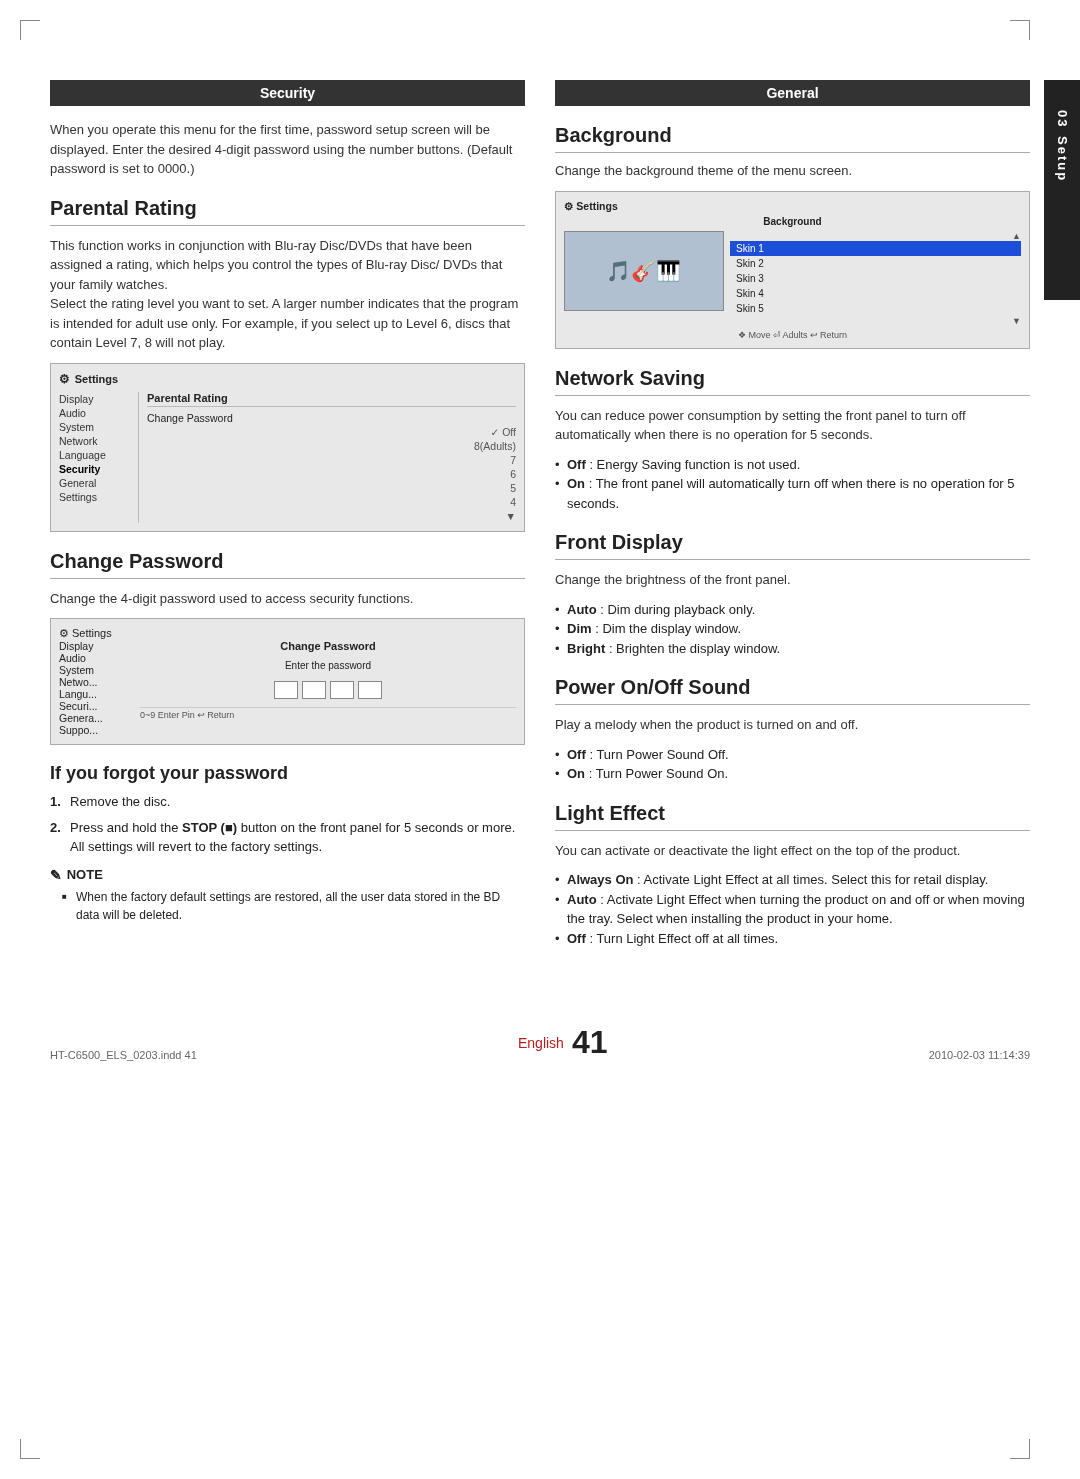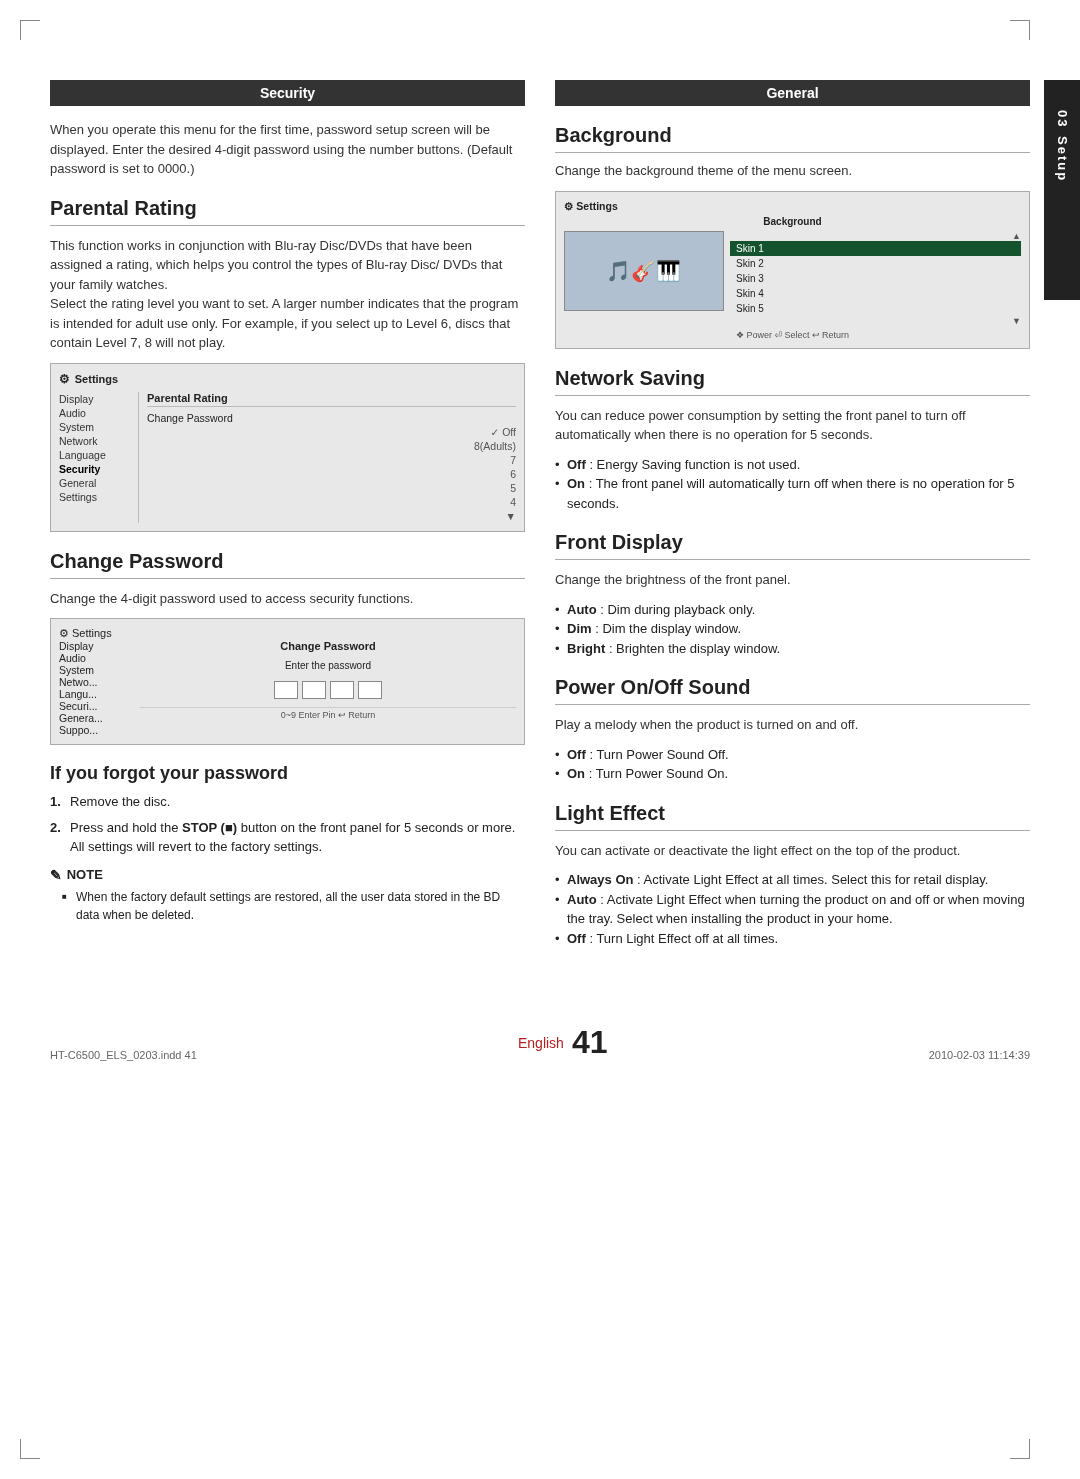--- a/index.html
+++ b/index.html
@@ -223,21 +223,21 @@
     .cp-box {
       width: 24px;
       height: 18px;
       border: 1px solid #888;
       background: #fff;
     }
 
     .cp-mock-bottom {
       font-size: 9px;
       color: #555;
-      text-align: center;
+      text-align: left;
       border-top: 1px solid #ccc;
       padding-top: 2px;
     }
 
     .forgot-password-section {
       margin-top: 14px;
     }
 
     .forgot-title {
       font-size: 18px;
@@ -339,21 +339,21 @@
       flex: 1;
     }
 
     .bg-skin-item {
       font-size: 10px;
       padding: 2px 6px;
       border-bottom: none;
     }
 
     .bg-skin-item.selected {
-      background: #14532d;
+      background: #1d4ed8;
       color: #fff;
     }
 
     .bg-mock-nav {
       font-size: 9px;
       color: #555;
       margin-top: 4px;
       text-align: center;
     }
 
@@ -551,21 +551,21 @@
             All settings will revert to the factory settings.
           </li>
         </ol>
 
         <div class="note-box">
           <div class="note-title">
             <span class="note-pencil">✎</span>
             <span>NOTE</span>
           </div>
           <ul class="note-list">
-            <li>When the factory default settings are restored, all the user data stored in the BD data when be deleted.</li>
+            <li>When the factory default settings are restored, all the user data stored in the BD data will be deleted.</li>
           </ul>
         </div>
       </div>
     </div>
 
     <div class="right-col">
 
       <div class="section-header">
         <span>General</span>
       </div>
@@ -586,21 +586,21 @@
           <div class="bg-mock-skins">
             <div style="font-size:9px; text-align:right; color:#555;">▲</div>
             <div class="bg-skin-item selected">Skin 1</div>
             <div class="bg-skin-item">Skin 2</div>
             <div class="bg-skin-item">Skin 3</div>
             <div class="bg-skin-item">Skin 4</div>
             <div class="bg-skin-item">Skin 5</div>
             <div style="font-size:9px; text-align:right; color:#555;">▼</div>
           </div>
         </div>
-        <div class="bg-mock-nav">❖ Power  ⏎ Select  ↩ Return</div>
+        <div class="bg-mock-nav">❖ Move  ⏎ Adults  ↩ Return</div>
       </div>
 
       <div class="section-title">Network Saving</div>
       <p class="section-body">You can reduce power consumption by setting the front panel to turn off automatically when there is no operation for 5 seconds.</p>
       <ul class="bullet-list">
         <li><span class="bold-label">Off</span> : Energy Saving function is not used.</li>
         <li><span class="bold-label">On</span> : The front panel will automatically turn off when there is no operation for 5 seconds.</li>
       </ul>
 
       <div class="section-title">Front Display</div>

